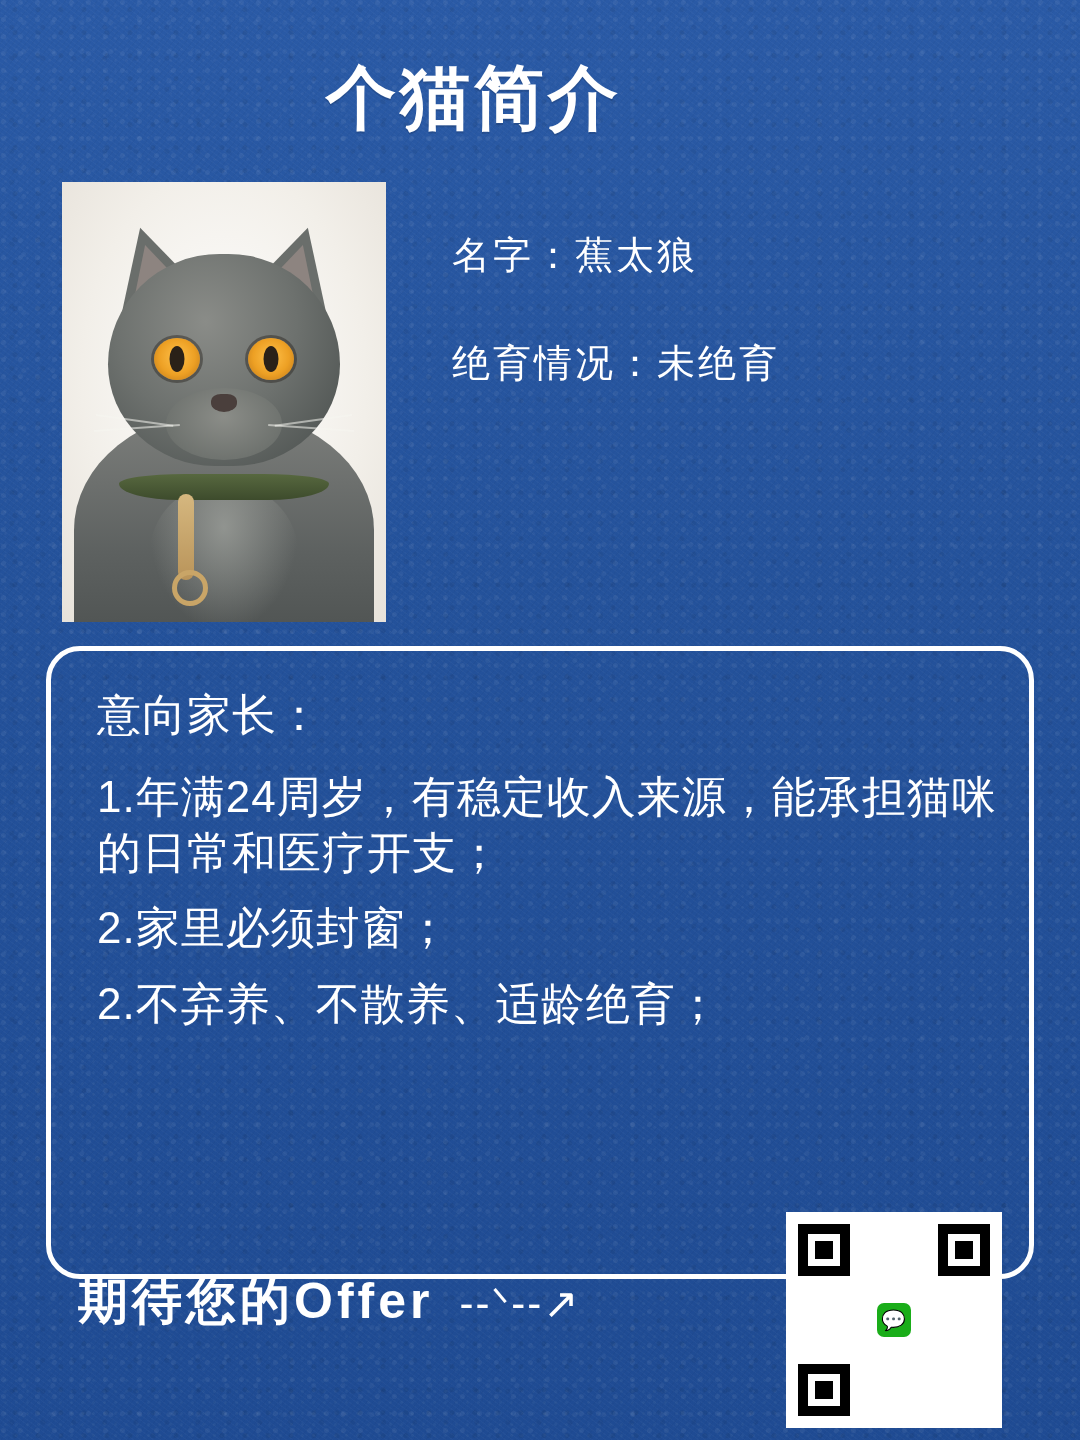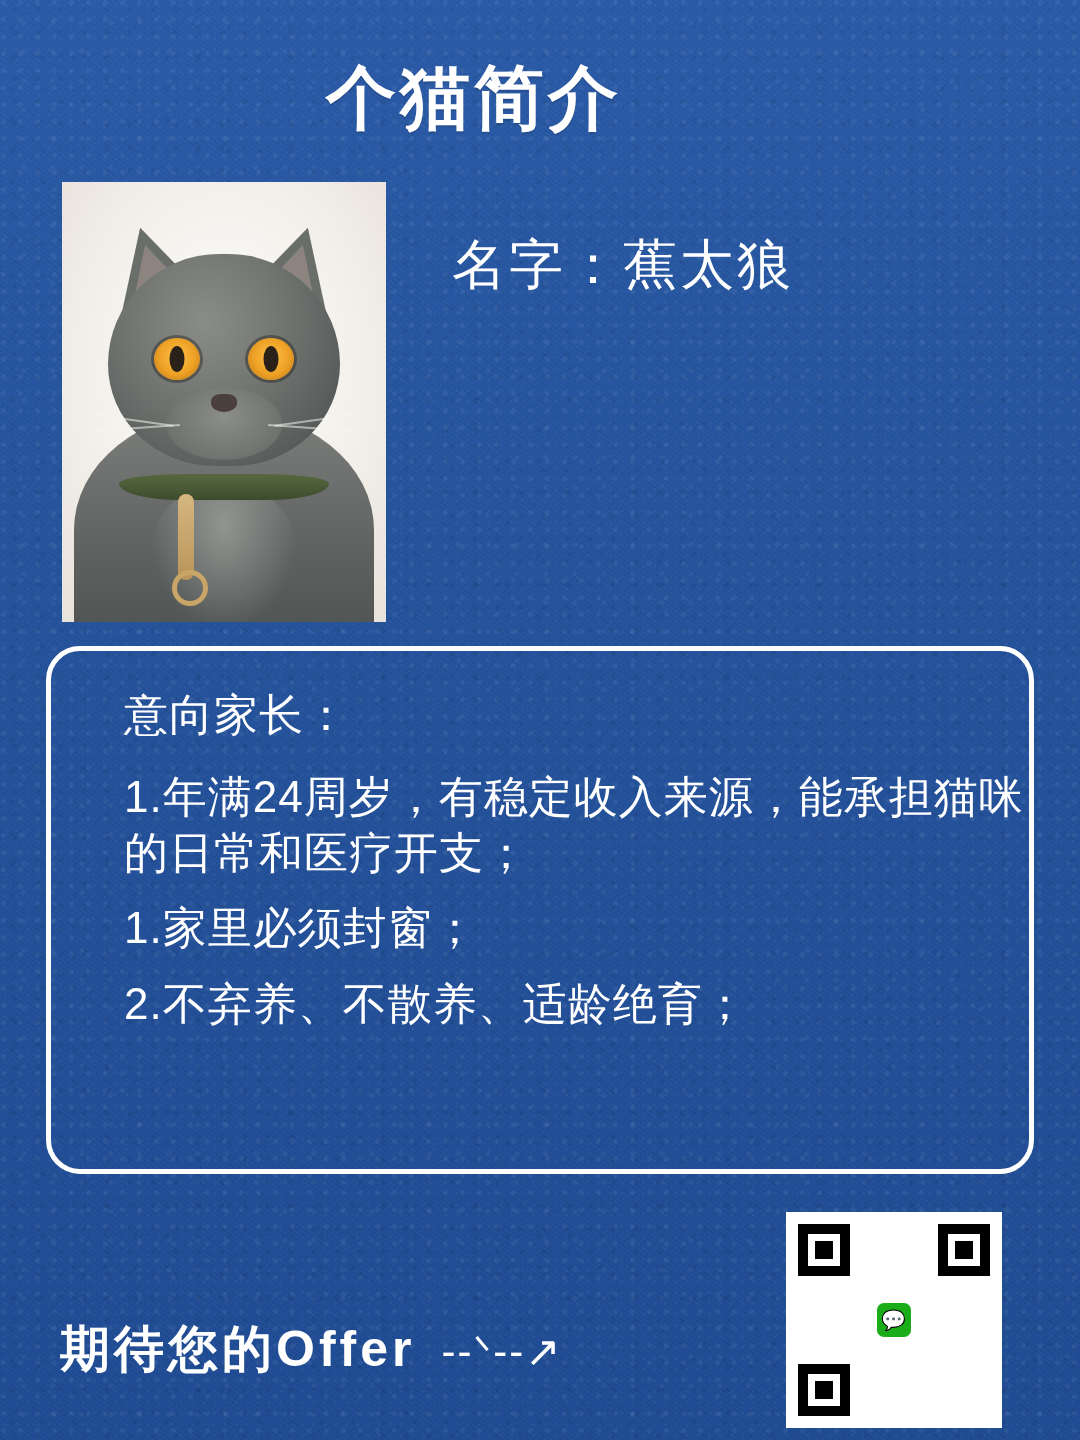--- a/index.html
+++ b/index.html
@@ -218,39 +218,38 @@
   
   .info {
     position: absolute;
     top: 236px;
     left: 452px;
     width: 600px;
     z-index: 3;
   }
   .info-line {
     color: #ffffff;
-    font-size: 54px;
+    font-size: 38px;
     line-height: 1.05;
     letter-spacing: 3px;
     margin-bottom: 68px;
     white-space: nowrap;
   }
 
   
   .req-box {
     position: absolute;
     left: 46px;
     top: 646px;
     width: 988px;
-    height: 528px;
+    height: 633px;
     box-sizing: border-box;
     border: 5px solid #ffffff;
     border-radius: 34px;
     z-index: 3;
-    padding-left: 27px;
   }
   .req-inner {
     padding: 42px 0 0 46px;
   }
   .req-line {
     color: #ffffff;
     font-size: 44px;
     line-height: 1.0;
     letter-spacing: 1px;
     margin-bottom: 32px;
@@ -259,29 +258,28 @@
   .req-line.wrap {
     white-space: normal;
     width: 900px;
     line-height: 1.28;
     margin-bottom: 24px;
   }
 
   
   .footer-text {
     position: absolute;
-    left: 60px;
+    left: 78px;
     top: 1268px;
     color: #ffffff;
     font-size: 50px;
     font-weight: bold;
     letter-spacing: 4px;
     white-space: nowrap;
     z-index: 3;
-    margin-top: 48px;
   }
   .footer-emoji {
     font-weight: normal;
     letter-spacing: 2px;
     font-size: 42px;
     margin-left: 26px;
   }
 
   
   .qr-wrap {
@@ -377,27 +375,28 @@
       <div class="whisker" style="right:34px; top:232px; width:78px; transform:rotate(-8deg); transform-origin:right center;"></div>
       <div class="whisker" style="right:32px; top:248px; width:86px; transform:rotate(4deg); transform-origin:right center;"></div>
       <div class="collar"></div>
       <div class="tag"></div>
       <div class="tag-ring"></div>
     </div>
   </div>
 
   <div class="info">
     <div class="info-line">名字：蕉太狼</div>
+    <div class="info-line">绝育情况：未绝育</div>
   </div>
 
   <div class="req-box">
     <div class="req-inner">
       <div class="req-line">意向家长：</div>
       <div class="req-line wrap">1.年满24周岁，有稳定收入来源，能承担猫咪的日常和医疗开支；</div>
-      <div class="req-line">1.家里必须封窗；</div>
+      <div class="req-line">2.家里必须封窗；</div>
       <div class="req-line">2.不弃养、不散养、适龄绝育；</div>
     </div>
   </div>
 
   <div class="footer-text">
     <span>期待您的Offer</span><span class="footer-emoji">--ᐠ--↗</span>
   </div>
 
   <div class="qr-wrap">
     <div class="qr">

